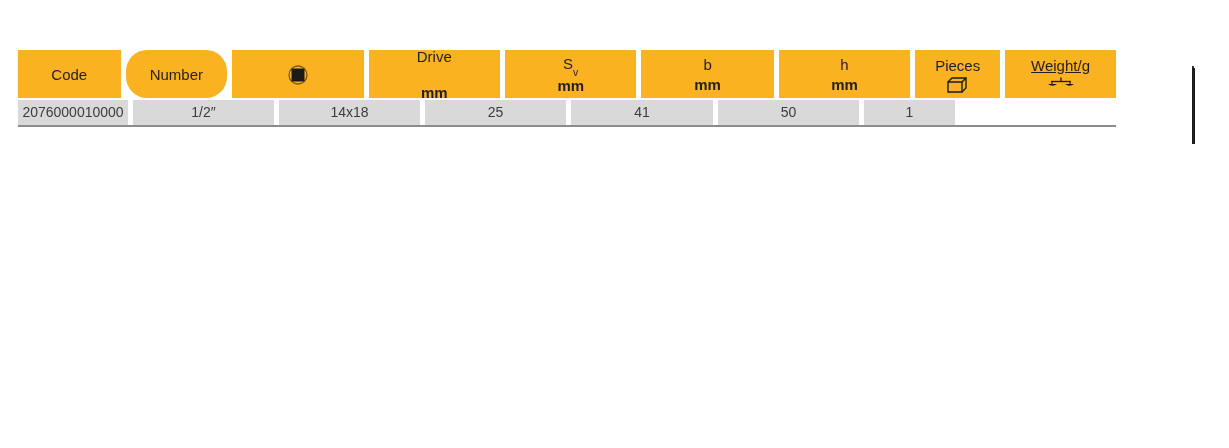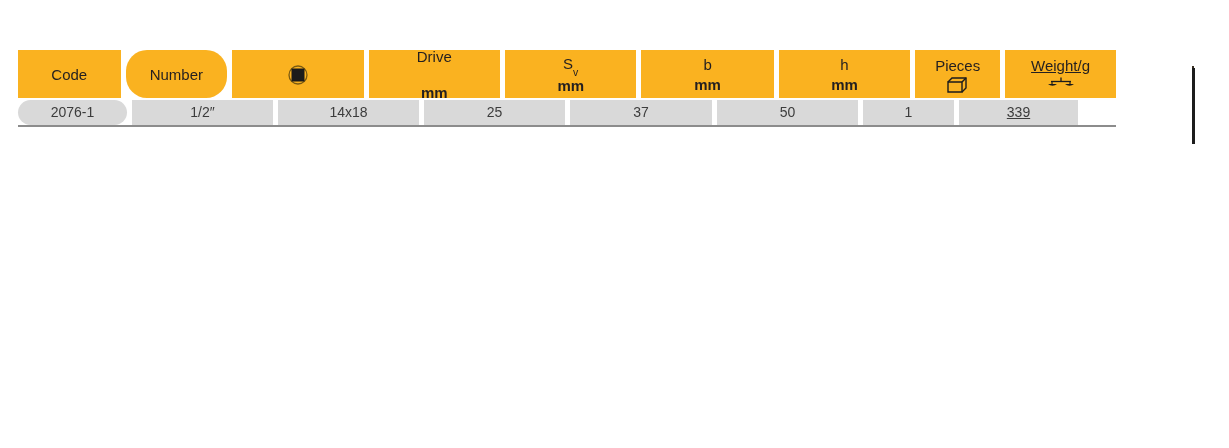--- a/index.html
+++ b/index.html
@@ -186,27 +186,26 @@
           <path d="M0 7 A7 7 0 0 0 9 7 Z" fill="#1b1b1b"></path>
           <path d="M17 7 A7 7 0 0 0 26 7 Z" fill="#1b1b1b"></path>
         </svg>
       </span>
     </div>
 
   </div>
 
   <div class="table-row" id="table-body">
 
-    <div class="cell col-number">2076-1</div>
+    <div class="cell col-code">2076000010000</div>
     <div class="cell col-drivesq">1/2″</div>
     <div class="cell col-drive">14x18</div>
     <div class="cell col-sv">25</div>
-    <div class="cell col-b">37</div>
+    <div class="cell col-b">41</div>
     <div class="cell col-h">50</div>
     <div class="cell col-pieces">1</div>
-    <div class="cell col-weight">339</div>
 
   </div>
 
 </div>
 
 <div id="table-shadow-right-soft"></div>
 <div id="table-shadow-right"></div>
 
 </body></html>

